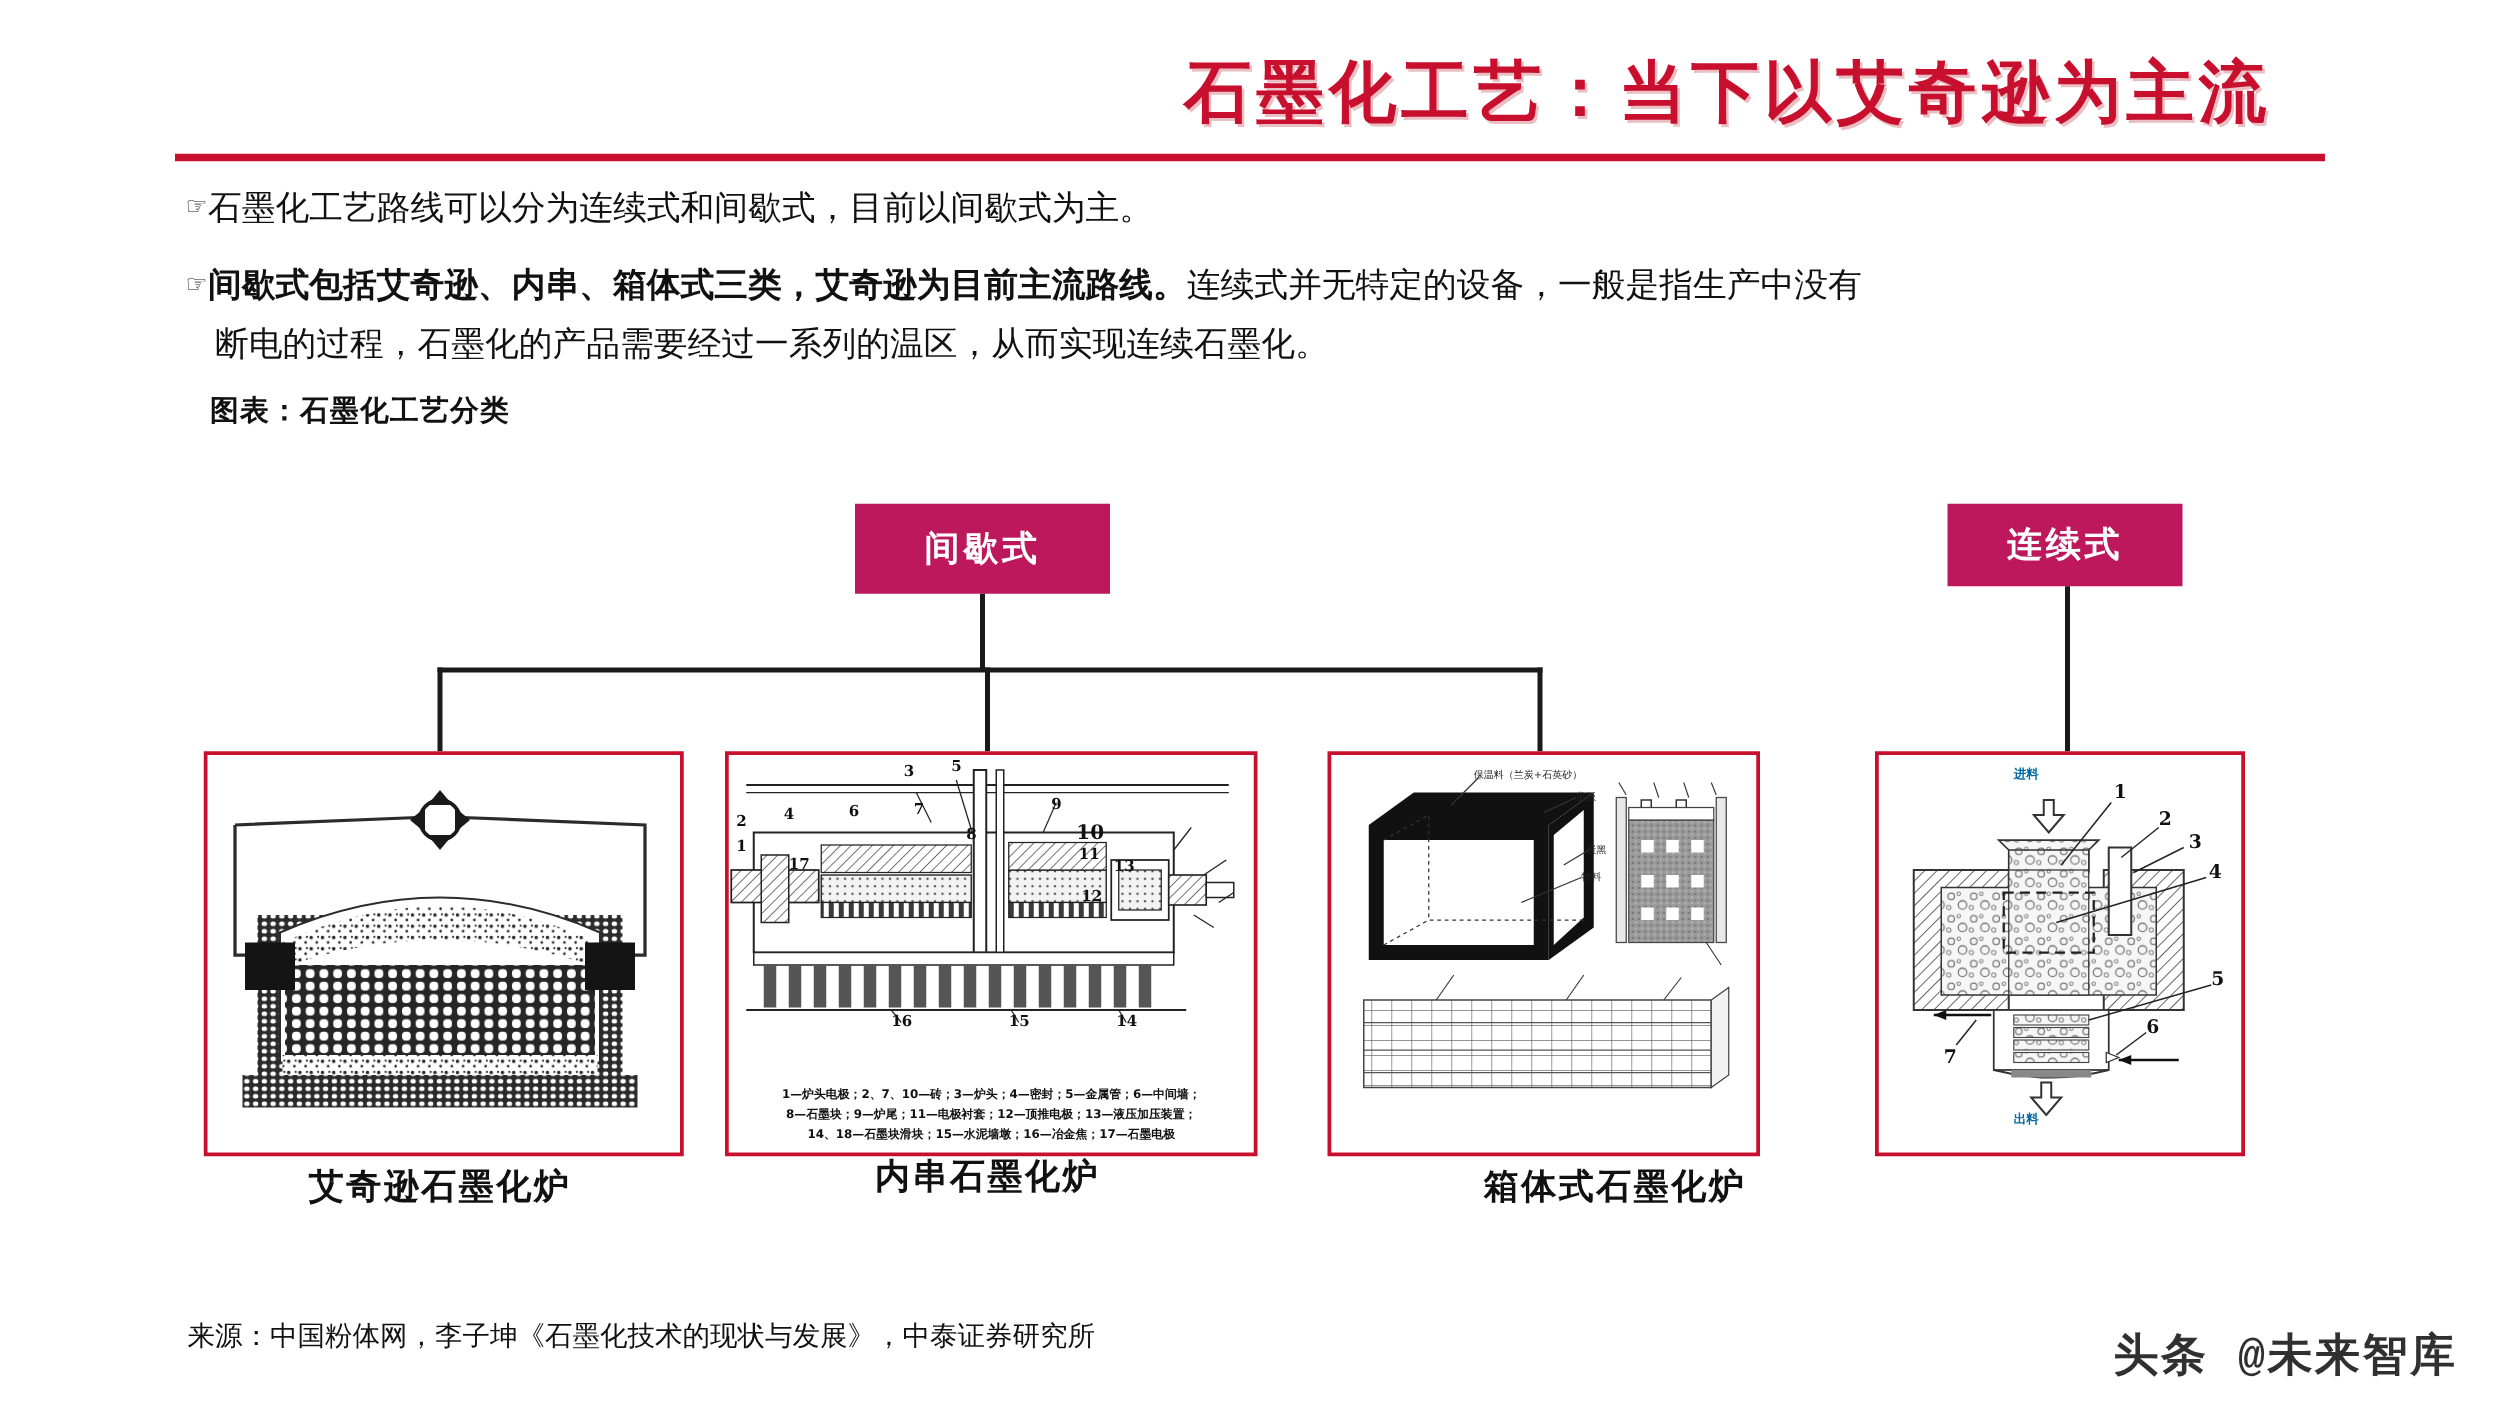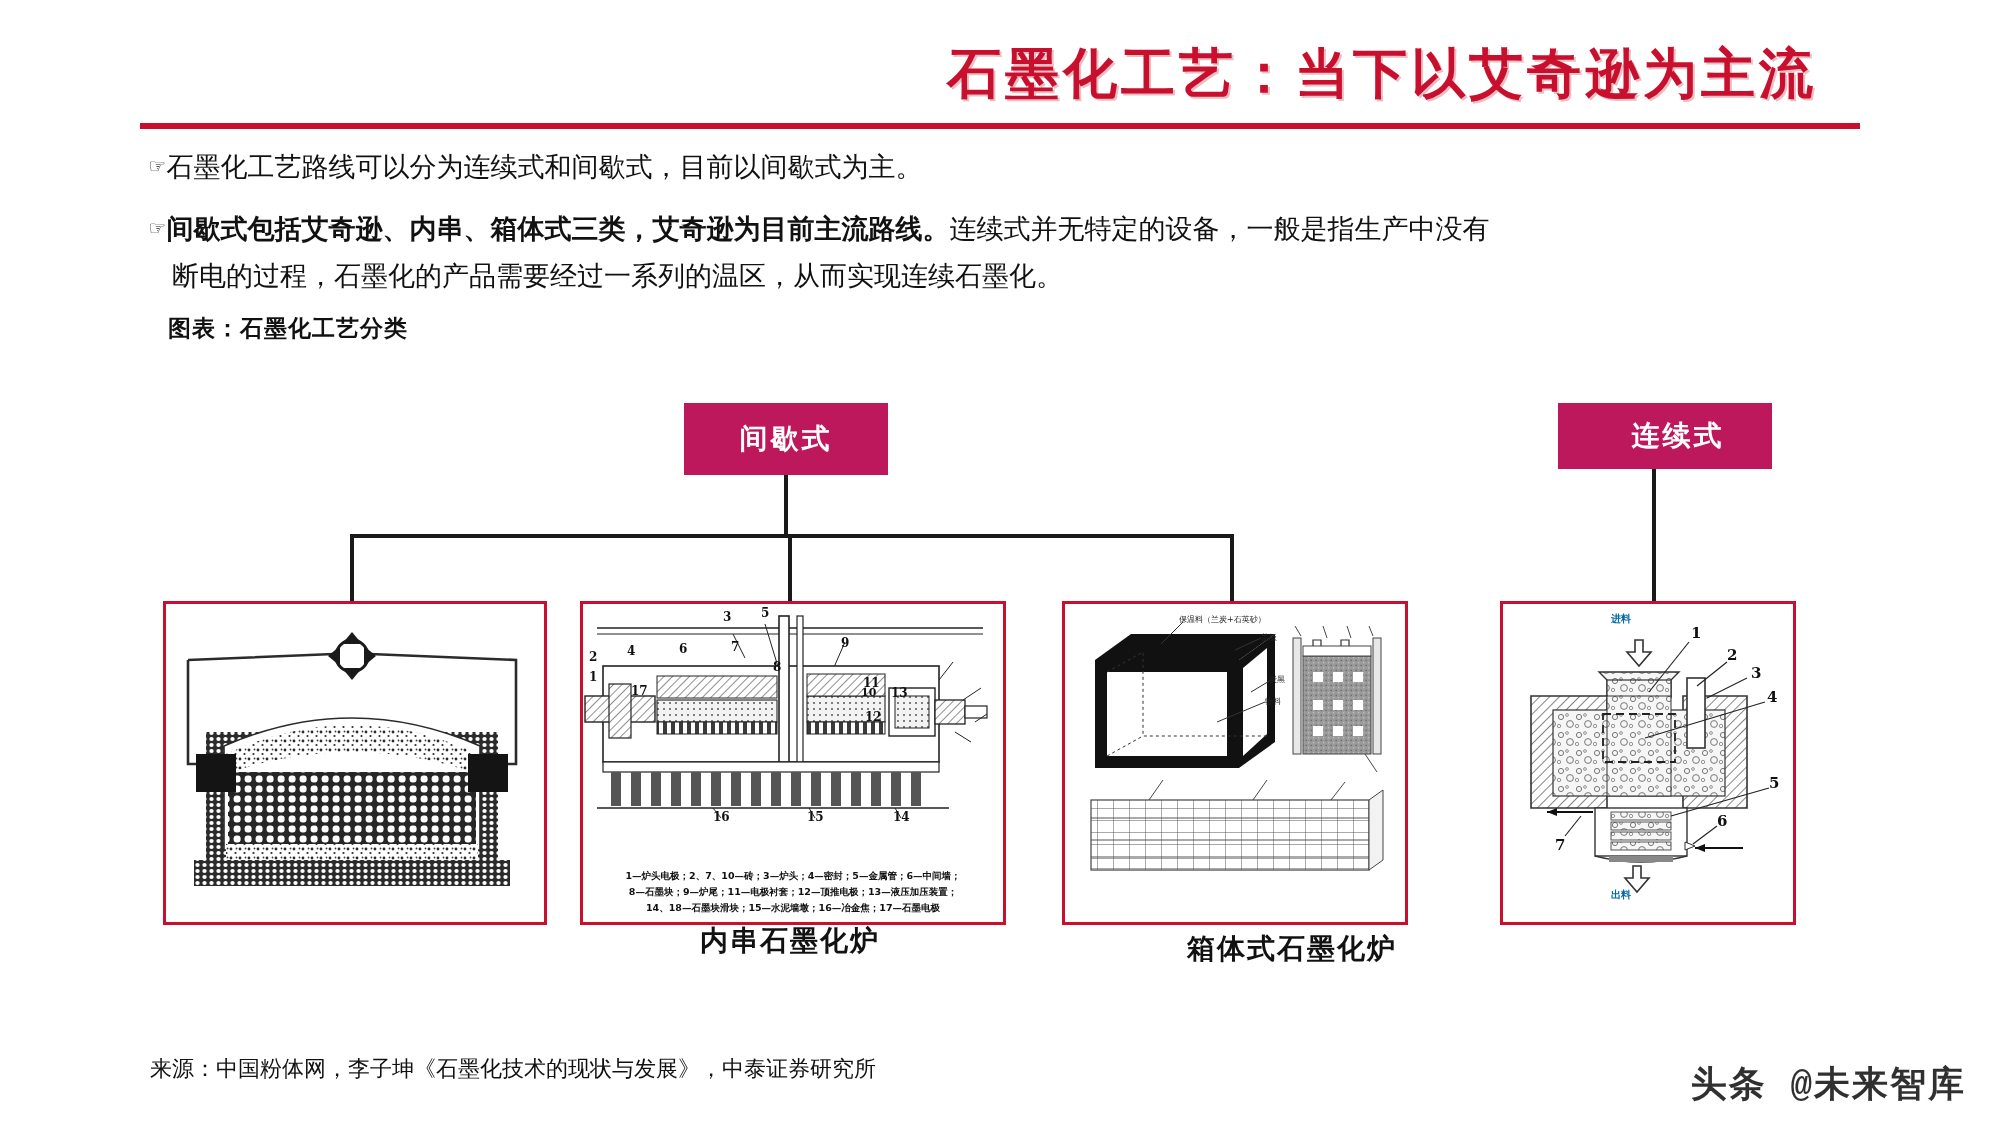--- a/index.html
+++ b/index.html
@@ -56,21 +56,21 @@
   .redbox{
     position:absolute;
     background:#be185d;
     color:#ffffff;
     font-size:28px;font-weight:bold;
     display:flex;align-items:center;justify-content:center;
     letter-spacing:3px;
     font-family:"DejaVu Serif","Liberation Serif",serif;
   }
   #box-intermittent{left:684px;top:403px;width:204px;height:72px;}
-  #box-continuous{left:1558px;top:403px;width:188px;height:66px;padding-left:26px;}
+  #box-continuous{left:1558px;top:403px;width:188px;height:66px;}
 
   
   .conn{position:absolute;background:#1a1a1a;}
 
   
   .panel{
     position:absolute;
     border:3px solid #c8102e;
     background:#ffffff;
     overflow:hidden;
@@ -210,20 +210,21 @@
       <rect x="62" y="168" width="248" height="72" fill="url(#gridPat)"></rect>
 
       <rect x="60" y="240" width="252" height="16" fill="url(#coarsePat)"></rect>
 
       <rect x="30" y="150" width="40" height="38" fill="#141414"></rect>
       <rect x="302" y="150" width="40" height="38" fill="#141414"></rect>
 
       <rect x="28" y="256" width="316" height="26" fill="url(#brickPat)"></rect>
     </svg>
   </div>
+  <div class="panel-label" id="label-acheson">艾奇逊石墨化炉</div>
 
   <div class="panel" id="panel-inner">
     <svg width="414" height="240" viewBox="0 0 414 240" style="position:absolute;left:0;top:0;">
       <defs>
         <pattern id="hatchA" width="6" height="6" patternUnits="userSpaceOnUse" patternTransform="rotate(45)">
           <rect width="6" height="6" fill="#ffffff"></rect>
           <line x1="0" y1="0" x2="0" y2="6" stroke="#333" stroke-width="1.1"></line>
         </pattern>
         <pattern id="dotsA" width="6" height="6" patternUnits="userSpaceOnUse">
           <rect width="6" height="6" fill="#f3f3f3"></rect>
@@ -298,21 +299,21 @@
 
     <div class="num-label" style="left:140px;top:6px;font-size:12px;">3</div>
     <div class="num-label" style="left:178px;top:2px;font-size:12px;">5</div>
     <div class="num-label" style="left:6px;top:46px;font-size:12px;">2</div>
     <div class="num-label" style="left:6px;top:66px;font-size:12px;">1</div>
     <div class="num-label" style="left:44px;top:40px;font-size:12px;">4</div>
     <div class="num-label" style="left:96px;top:38px;font-size:12px;">6</div>
     <div class="num-label" style="left:148px;top:36px;font-size:12px;">7</div>
     <div class="num-label" style="left:190px;top:56px;font-size:12px;">8</div>
     <div class="num-label" style="left:258px;top:32px;font-size:12px;">9</div>
-    <div class="num-label" style="left:278px;top:52px;font-size:11px;margin-top:30px;">10</div>
+    <div class="num-label" style="left:278px;top:52px;font-size:16px;">10</div>
     <div class="num-label" style="left:280px;top:72px;font-size:12px;">11</div>
     <div class="num-label" style="left:282px;top:106px;font-size:12px;">12</div>
     <div class="num-label" style="left:308px;top:82px;font-size:12px;">13</div>
     <div class="num-label" style="left:48px;top:80px;font-size:12px;">17</div>
     <div class="num-label" style="left:130px;top:206px;font-size:12px;">16</div>
     <div class="num-label" style="left:224px;top:206px;font-size:12px;">15</div>
     <div class="num-label" style="left:310px;top:206px;font-size:12px;">14</div>
 
     <div class="legend-lines">
       <div>1—炉头电极；2、7、10—砖；3—炉头；4—密封；5—金属管；6—中间墙；</div>

